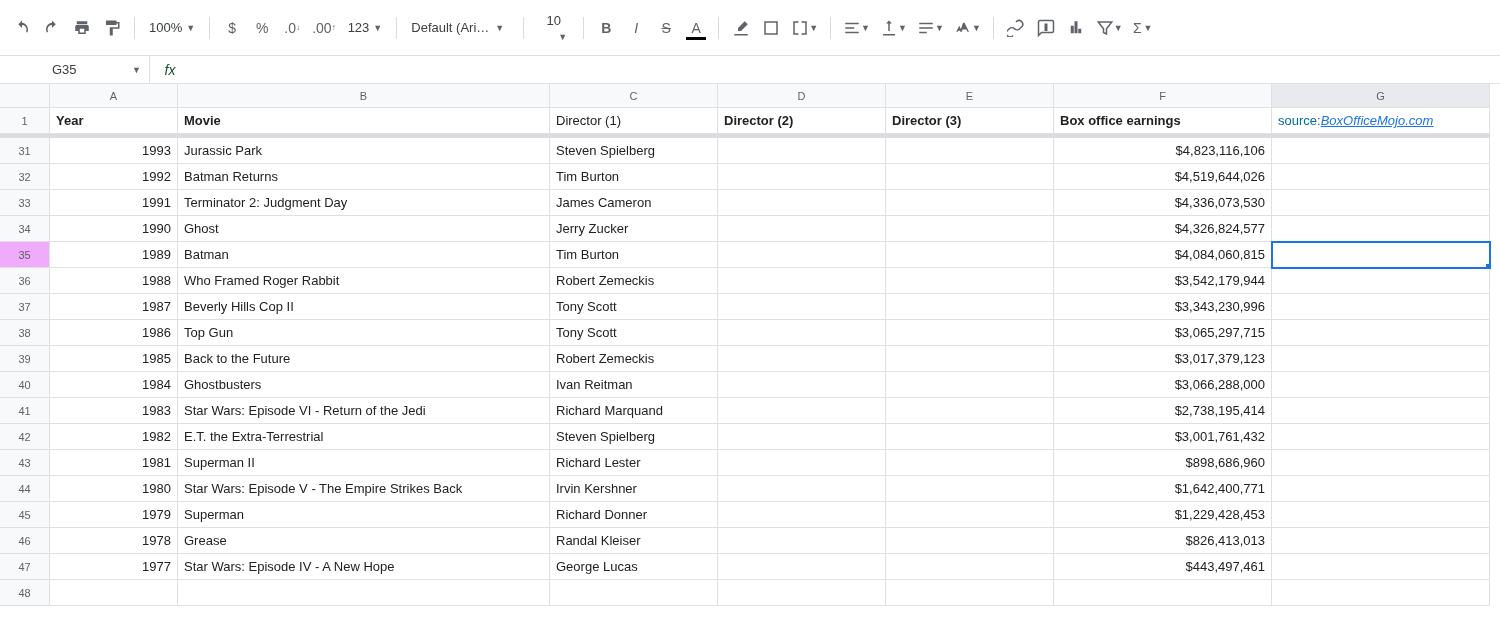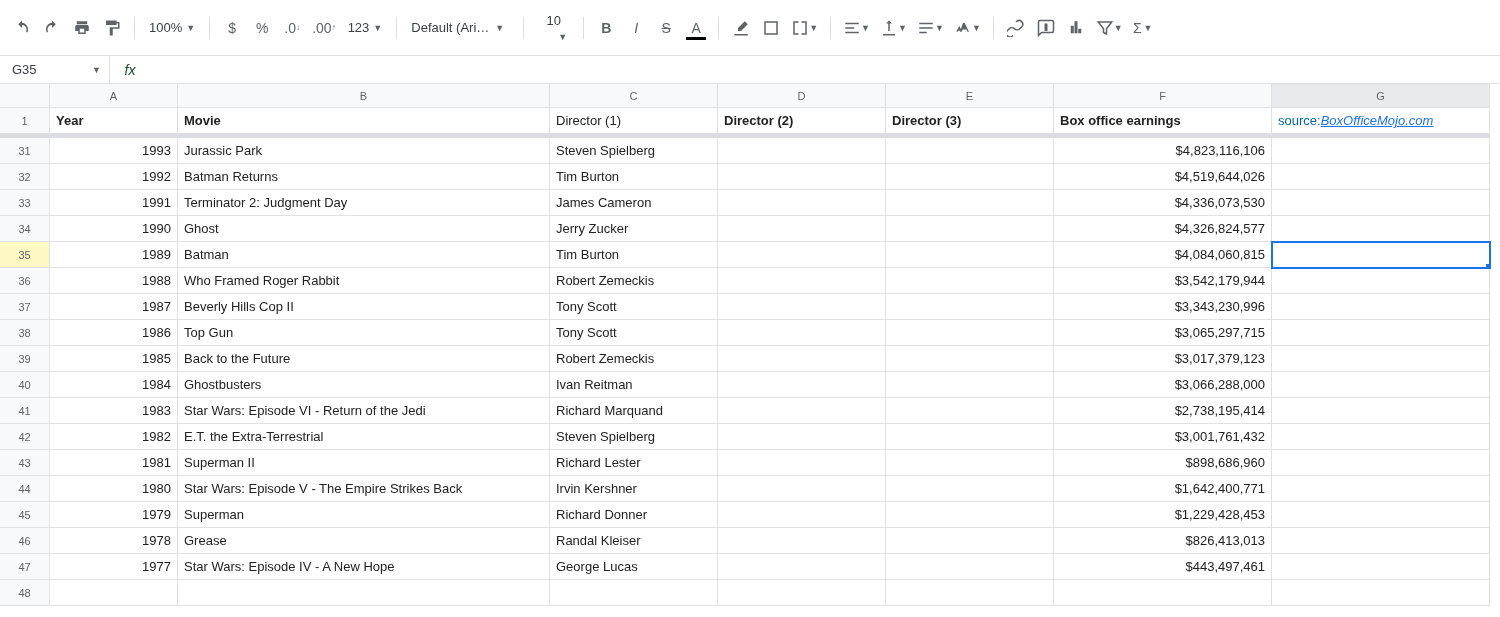--- a/index.html
+++ b/index.html
@@ -10,31 +10,31 @@
 .tbtn { display:inline-flex; align-items:center; justify-content:center; min-width:28px; height:28px; border-radius:4px; cursor:pointer; color:#5f6368; font-size:14px; padding:0 4px; }
 .tsep { width:1px; height:22px; background:#dadce0; margin:0 6px; }
 .zoom { display:flex; align-items:center; gap:4px; font-size:13px; color:#3c4043; padding:0 6px; cursor:pointer; }
 .fontbox { display:flex; align-items:center; gap:6px; font-size:13px; color:#3c4043; padding:0 6px; cursor:pointer; min-width:110px; }
 .fontsize { display:flex; align-items:center; gap:4px; font-size:13px; color:#3c4043; padding:0 8px; cursor:pointer;flex-direction:column; }
 .caret { font-size:9px; color:#5f6368; }
 .text-color-btn { position:relative; }
 .text-color-underline { position:absolute; bottom:2px; left:4px; right:4px; height:3px; background:#000; }
 
 
-.fxrow { display:flex; align-items:center; height:28px; border-bottom:1px solid #e0e0e0; }
+.fxrow { display:flex; align-items:center; height:28px; border-bottom:1px solid #e0e0e0;padding-left:40px; }
 .namebox { display:flex; align-items:center; justify-content:space-between; width:110px; height:100%; padding:0 8px 0 12px; border-right:1px solid #e0e0e0; font-size:13px; color:#3c4043; cursor:pointer; }
 .fxicon { width:40px; text-align:center; color:#14532d; font-style:italic; font-size:14px; }
 .fxinput { flex:1; height:100%; border:none; outline:none; font-size:13px; padding:0 4px; }
 
 
 .grid { display:grid; grid-template-columns: 50px 128px 372px 168px 168px 168px 218px 218px; font-size:13px; }
 .colhdr, .rowhdr, .corner { background:#f8f9fa; border-right:1px solid #e0e0e0; border-bottom:1px solid #e0e0e0; display:flex; align-items:center; justify-content:center; color:#5f6368; font-size:11px; height:24px; cursor:pointer; }
 .corner { height:24px; }
 .rowhdr { height:26px; }
-.rowhdr.sel { background:#fef9c3; }
+.rowhdr.sel { background:#f0abfc; }
 .colhdr.sel { background:#e8eaed; }
 .cell { border-right:1px solid #e0e0e0; border-bottom:1px solid #e0e0e0; height:26px; display:flex; align-items:center; padding:0 6px; color:#222; cursor:cell; overflow:hidden; white-space:nowrap; }
 .cell.head { font-weight:bold; }
 .cell.num { justify-content:flex-end; }
 .cell.selcell { outline:2px solid #1a73e8; outline-offset:-1px; position:relative; z-index:2; }
 .sel-handle { position:absolute; right:-3px; bottom:-3px; width:6px; height:6px; background:#1a73e8; }
 .freeze-bar { grid-column: 1 / -1; height:4px; background:#dadce0; }
 .link { color:#1a73e8; text-decoration:underline; font-style:italic; }
 .srcprefix { color:#0369a1; }
 

